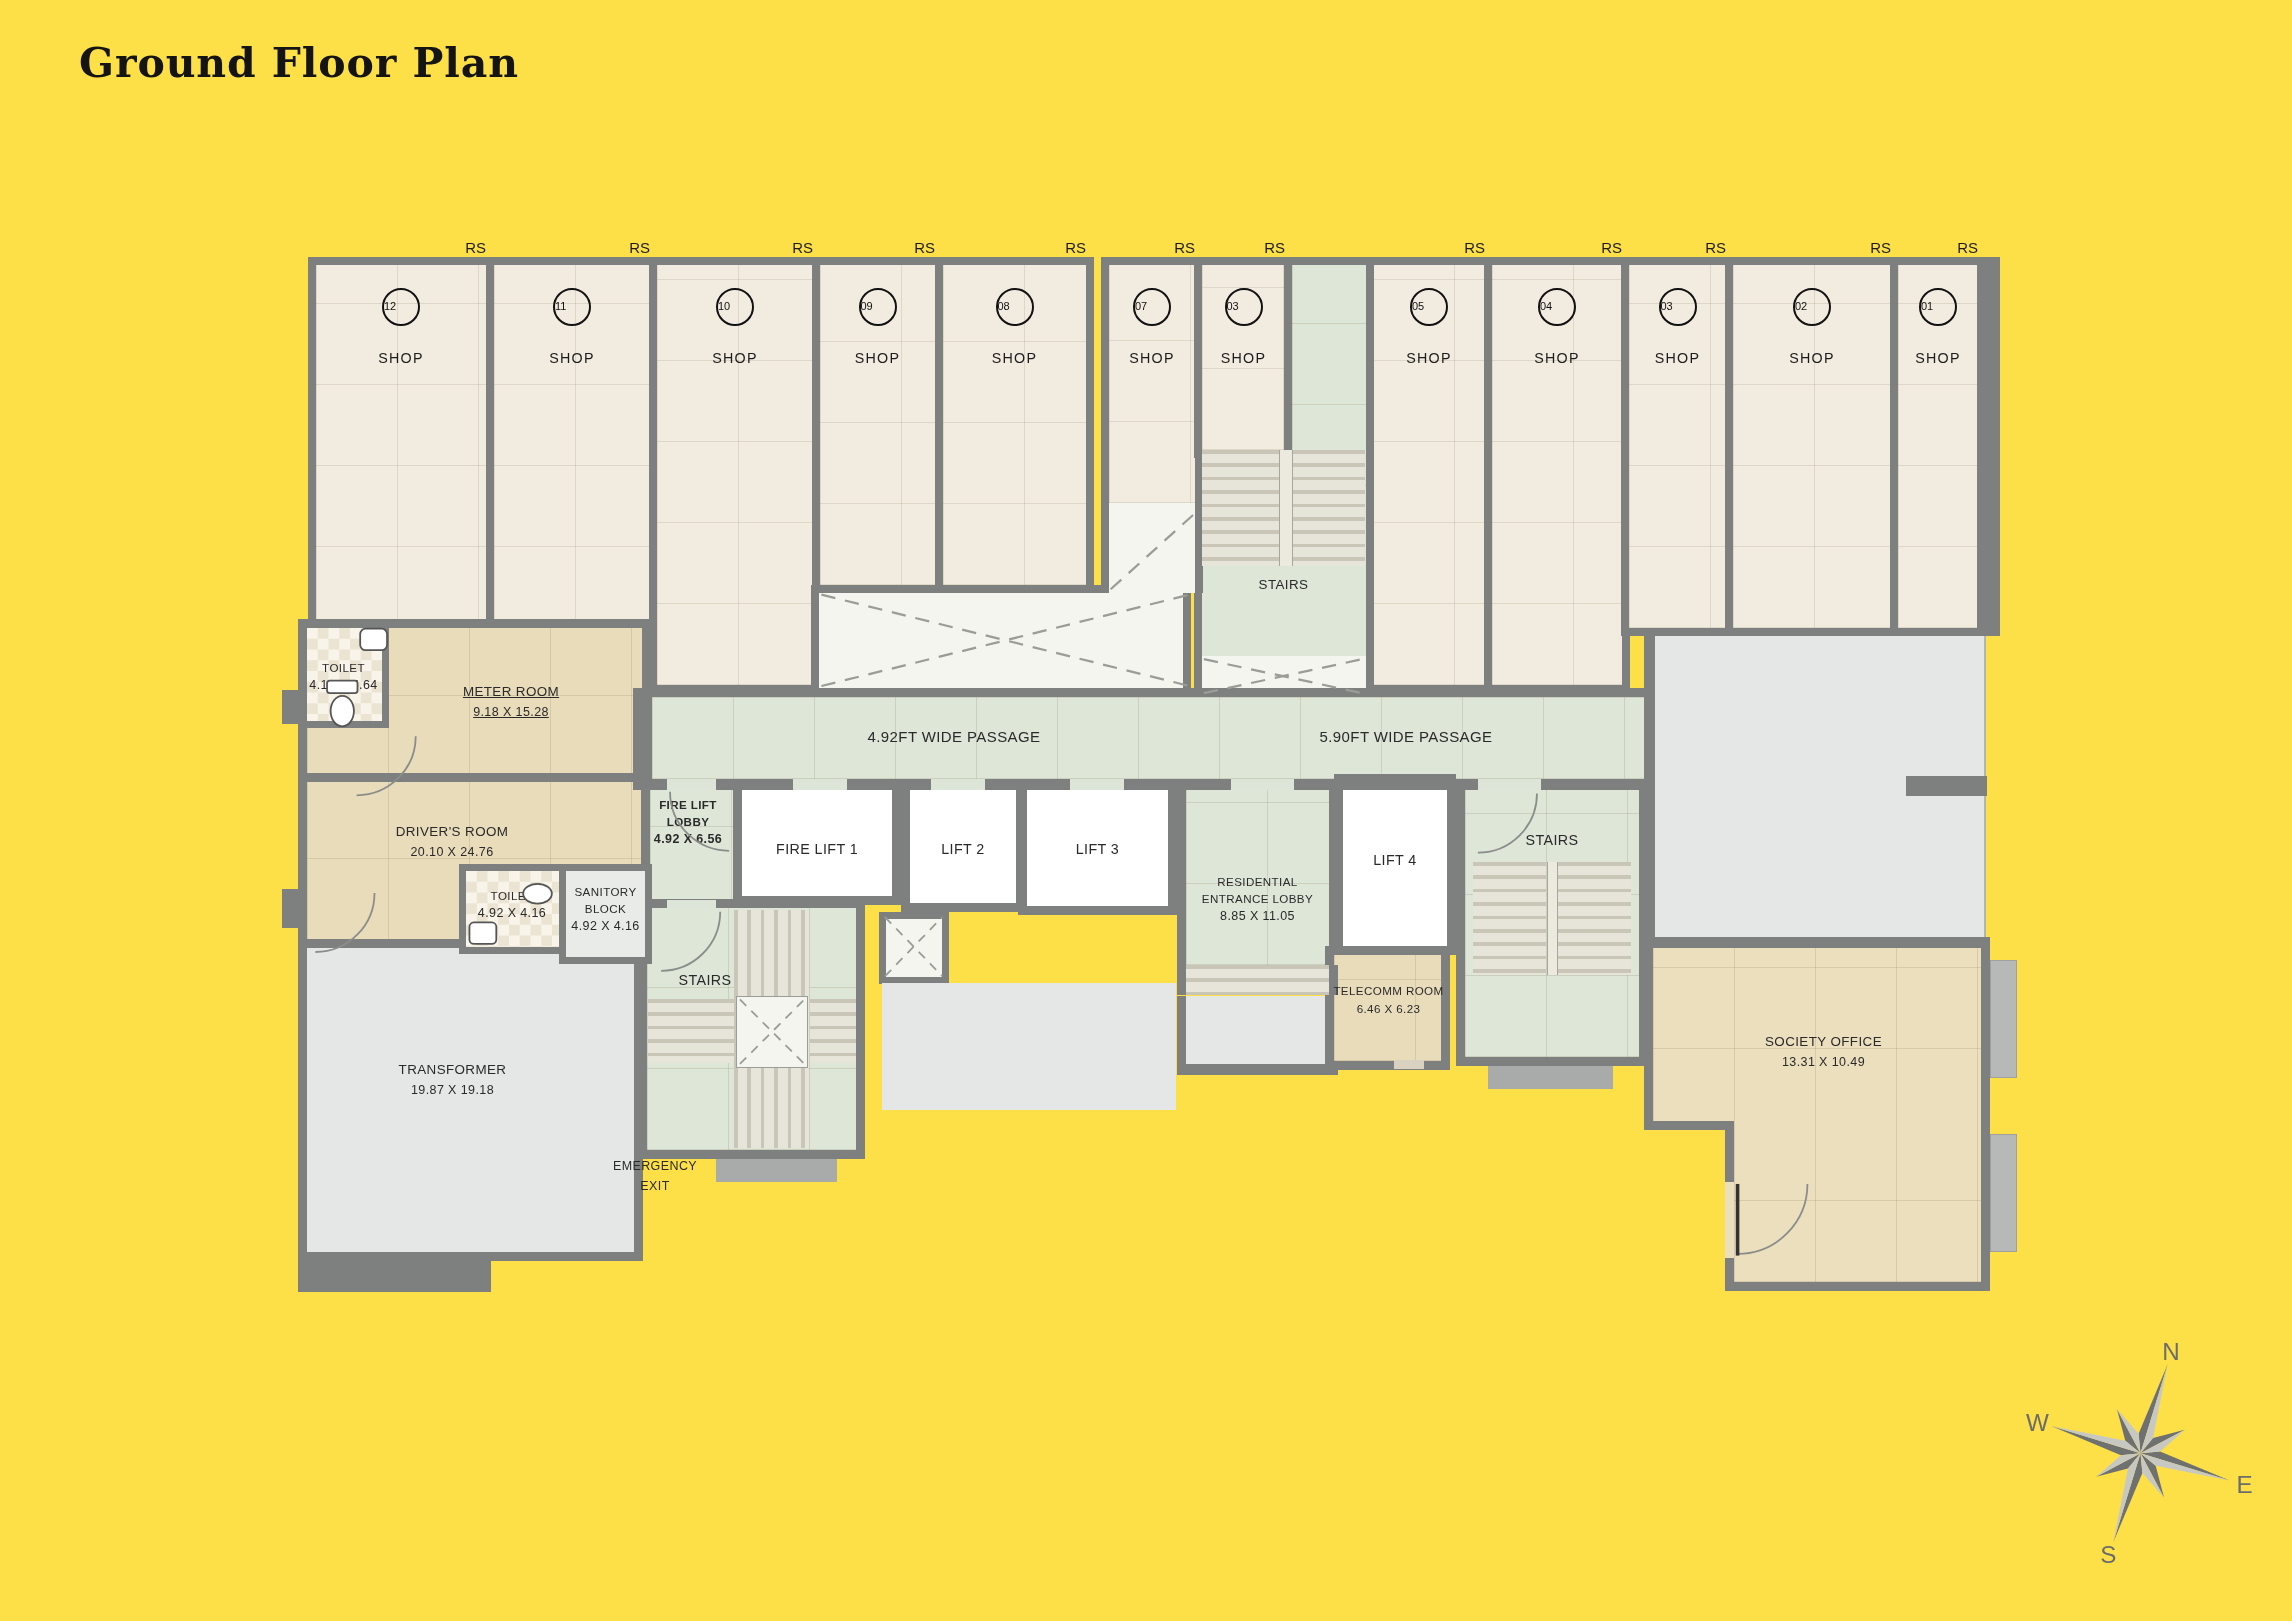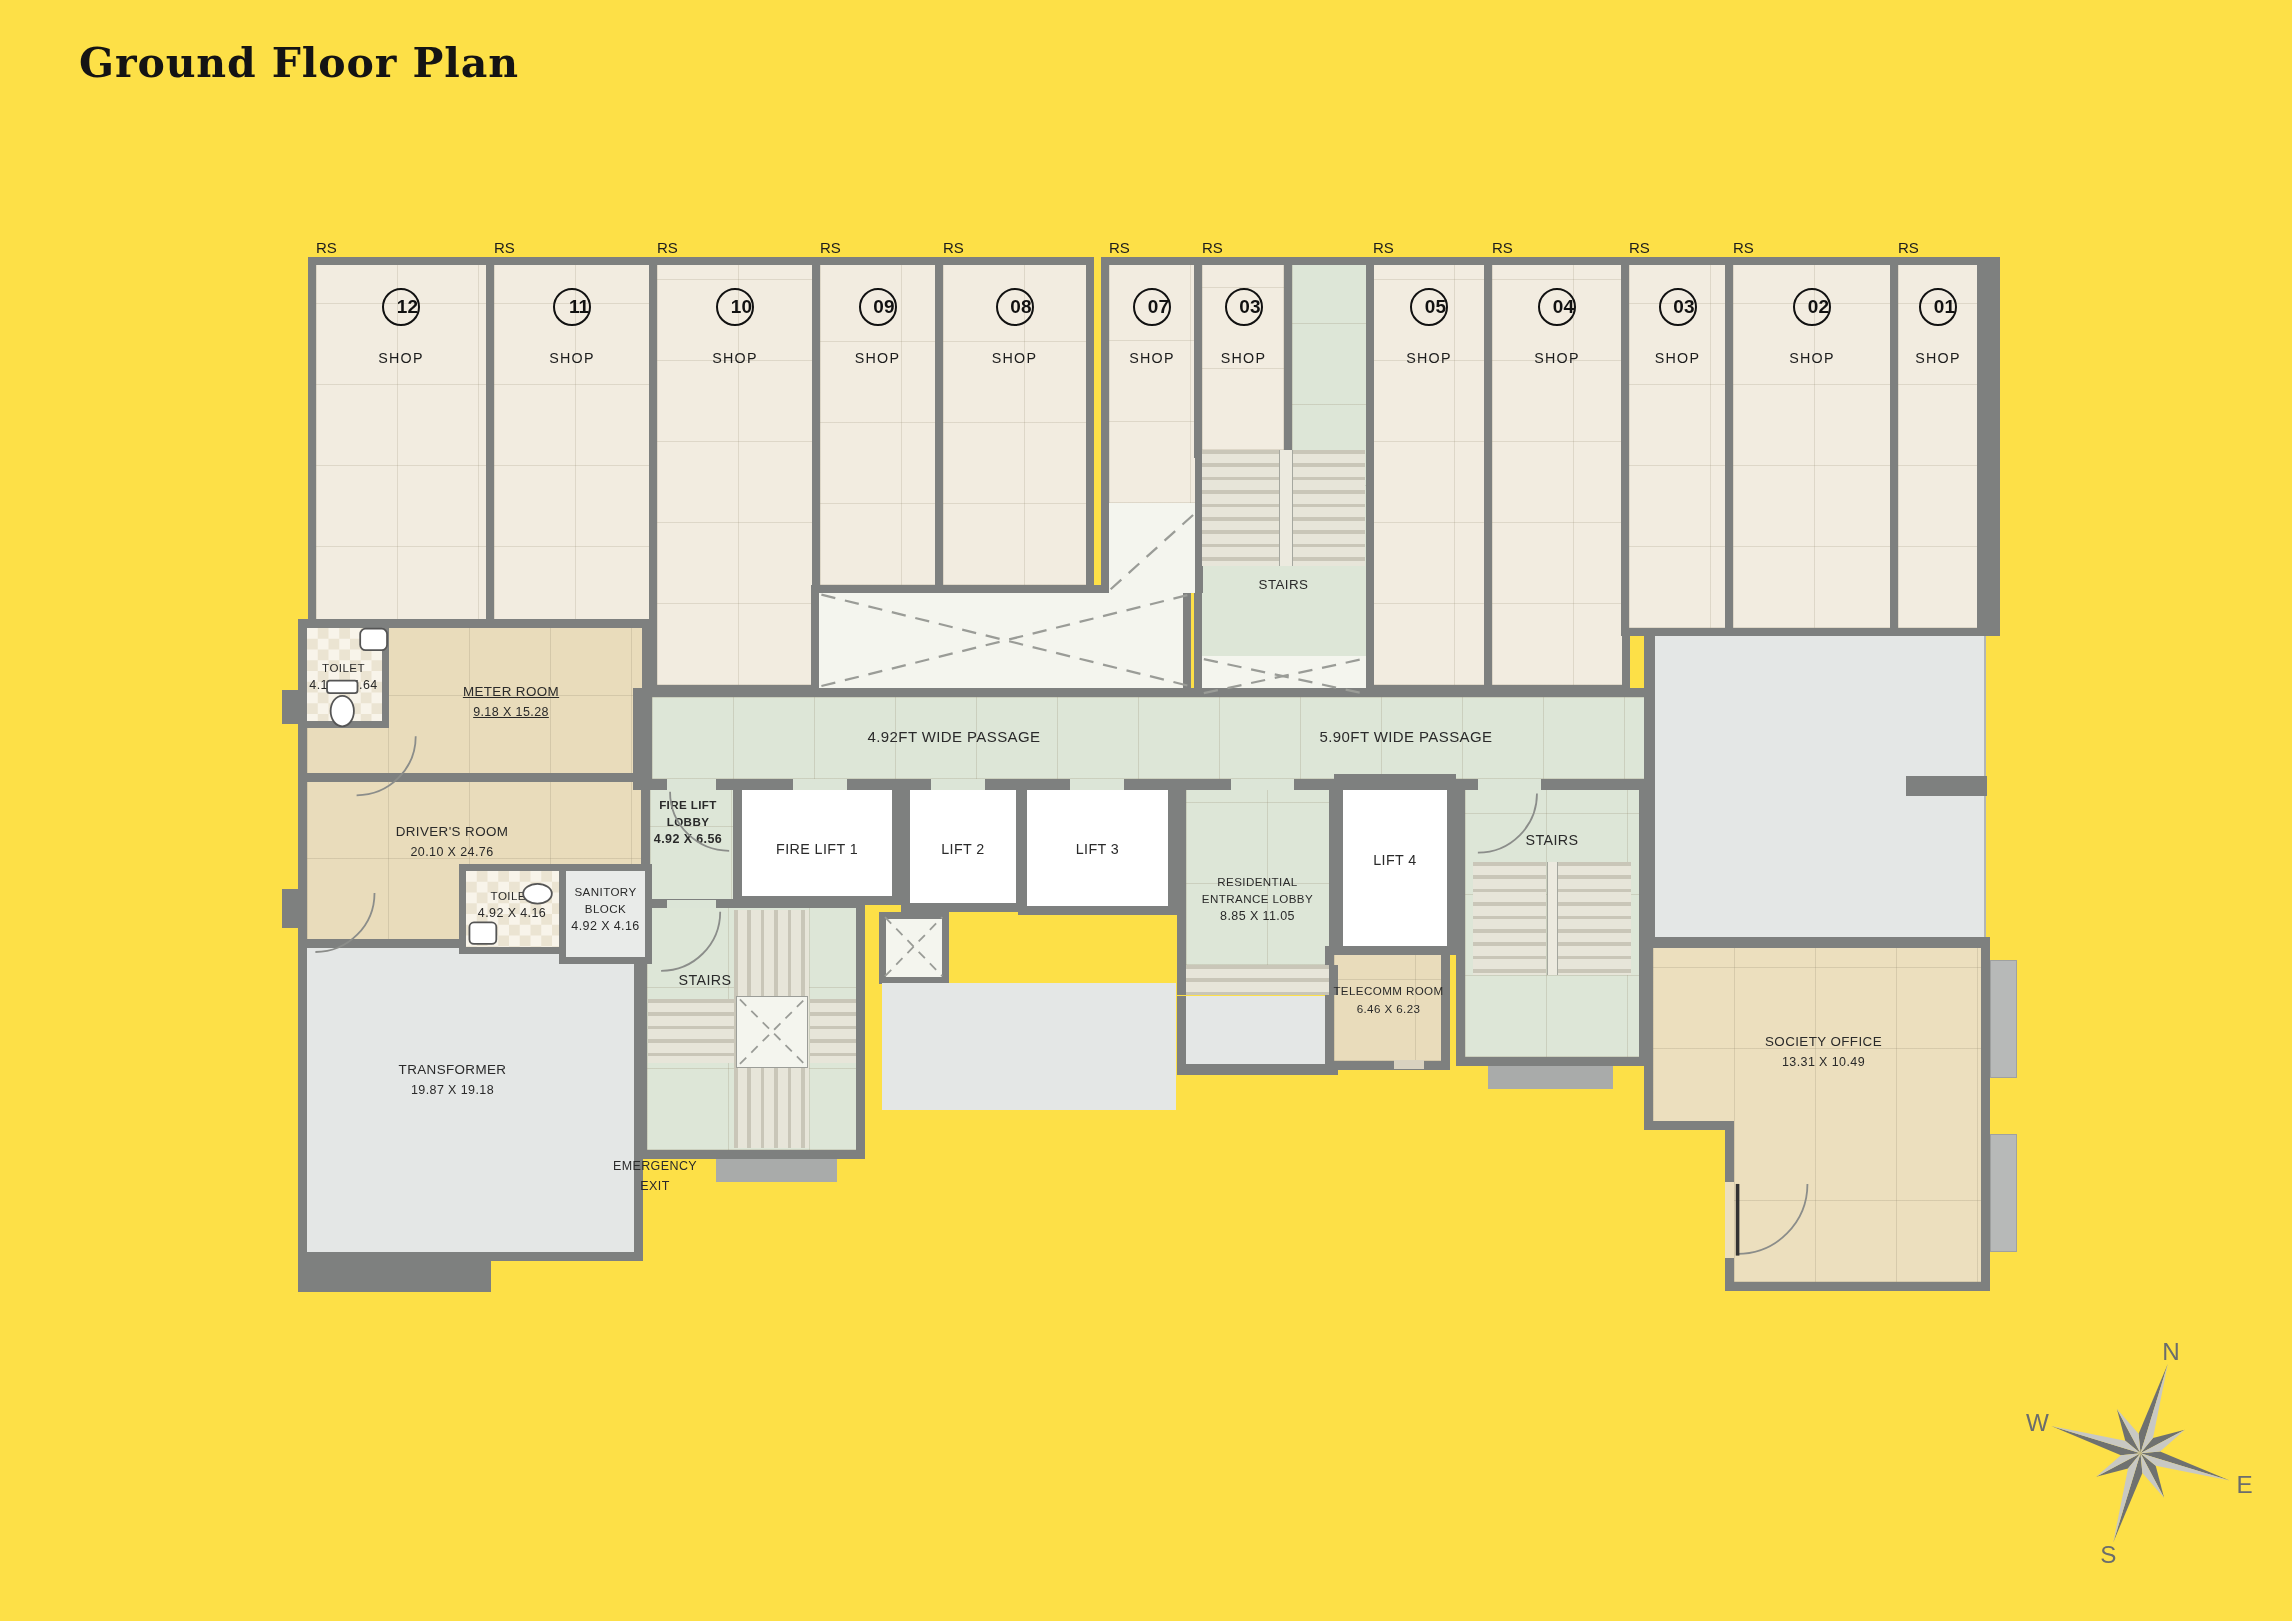--- a/index.html
+++ b/index.html
@@ -28,23 +28,23 @@
   .tr-v{background:repeating-linear-gradient(90deg,#c9c6b8 0 3.6px,#e7e5d9 3.6px 13.4px);z-index:2;}
   .rail{position:absolute;background:#eceadf;border-left:0.9px solid #a5a79f;border-right:0.9px solid #a5a79f;z-index:2;}
   .b9{border:8px solid #7e807f;}
   .b10{border:9px solid #7e807f;}
   .bx9{border-left:8px solid #7e807f;border-right:8px solid #7e807f;}
   .bx10{border-left:9px solid #7e807f;border-right:9px solid #7e807f;}
   
   .shop{position:absolute;top:257px;box-sizing:border-box;background:#f2ece0;border:8px solid #7e807f;z-index:1;
         background-image:repeating-linear-gradient(0deg,rgba(150,140,115,.22) 0 1.3px,transparent 1.3px 81px),
         repeating-linear-gradient(90deg,rgba(150,140,115,.22) 0 1.3px,transparent 1.3px 81px);}
-  .shop .rs{position:absolute;top:-26px;left:0;right:0;text-align:left;font-size:15px;color:#1c1c1c;}
+  .shop .rs{position:absolute;top:-26px;left:0;right:0;text-align:right;font-size:15px;color:#1c1c1c;}
   .shop .num{width:34px;height:34px;margin:23px auto 0;border:2.2px solid #111;border-radius:50%;
-        text-align:right;line-height:33px;font-size:19px;font-weight:700;color:#111;background:transparent;}
+        text-align:left;line-height:33px;font-size:11px;font-weight:400;color:#111;background:transparent;}
   .shop .shoplbl{margin-top:24px;text-align:center;font-size:14.3px;letter-spacing:1.3px;color:#1c1c1c;}
   .sh12{left:308px;width:186px;height:379px}.sh11{left:486px;width:172px;height:379px}
   .sh10{left:649px;width:172px;height:436px}.sh09{left:812px;width:131px;height:336px}
   .sh08{left:935px;width:159px;height:336px}.sh07{left:1101px;width:102px;height:254px}
   .sh06{left:1194px;width:99px;height:201px}.sh05{left:1365px;width:128px;height:436px}
   .sh04{left:1484px;width:146px;height:436px}.sh03{left:1621px;width:113px;height:379px}
   .sh02{left:1725px;width:174px;height:379px}.sh01{left:1890px;width:96px;height:379px}
   
   .lbl{position:absolute;z-index:4;text-align:center;color:#2a2a2a;font-size:13.4px;line-height:19.7px;letter-spacing:0.4px;}
   .lbl .dims{font-size:12.5px;}

